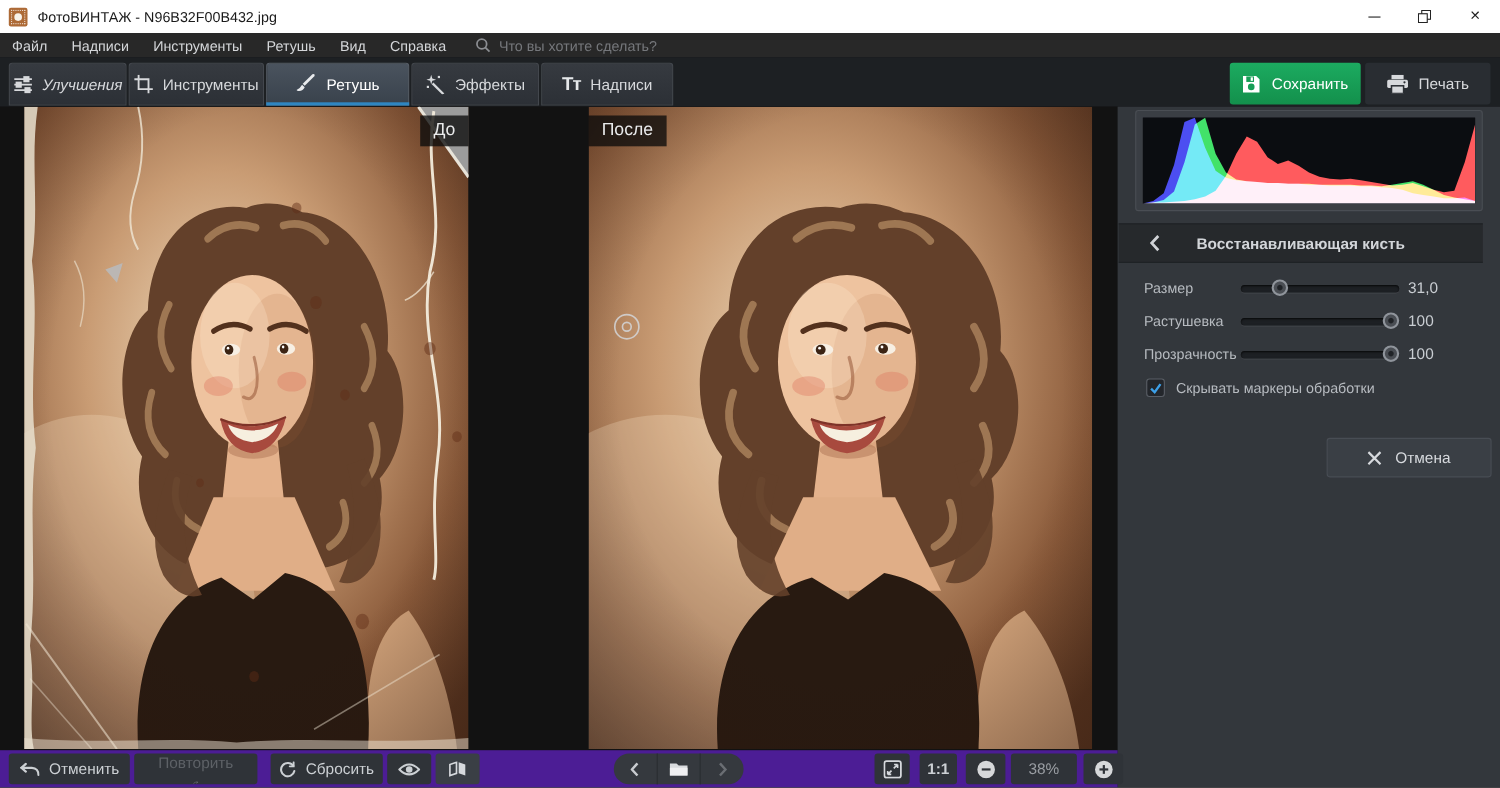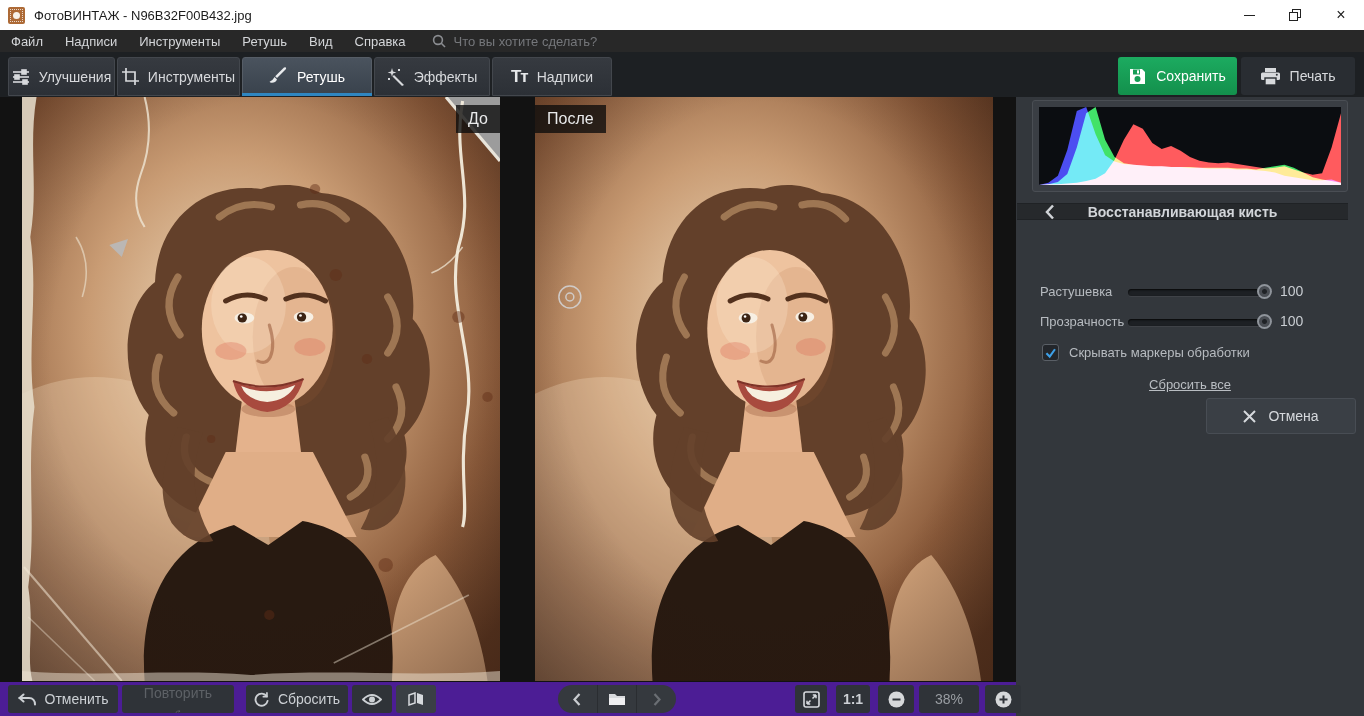--- a/index.html
+++ b/index.html
@@ -31,32 +31,32 @@
   .tab.active::after { content:""; position:absolute; left:-1px; right:-1px; bottom:-1px; height:3px; background:#2f86c1; }
   .tab-ic { display:block; flex:0 0 auto; }
   .text-ic { font-weight:bold; font-size:17px; letter-spacing:-1px; color:#e6e8ea; }
   .btn-save { position:absolute; left:1118px; top:5px; width:119px; height:38px; border-radius:3px; background:linear-gradient(#1cab60,#13904c); color:#fff; display:flex; align-items:center; justify-content:center; gap:10px; font-size:14px; }
   .btn-print { position:absolute; left:1241px; top:5px; width:114px; height:38px; border-radius:3px; background:#292d32; display:flex; align-items:center; justify-content:center; gap:10px; font-size:14px; color:#d7d9dc; }
 
   
   .viewer { position:absolute; left:0; top:97px; width:1016px; height:585px; background:#121212; }
   .photo { position:absolute; top:0; height:584px; }
   .photo svg { display:block; width:100%; height:100%; }
-  .photo-before { left:22px; width:478px;text-align:right; }
+  .photo-before { left:22px; width:404px;text-align:right; }
   .photo-after  { left:535px; width:458px; }
   .compare-tag { position:absolute; top:8px; height:28px; padding:0 12px; background:rgba(12,12,12,0.78); color:#e9eaeb; font-size:16px; display:flex; align-items:center; }
   .tag-before { right:0; }
   .tag-after { left:0; }
 
   
   .panel { position:absolute; left:1016px; top:97px; width:348px; height:619px; background:#33373c; }
   .hist-frame { position:absolute; left:16px; top:3px; width:316px; height:92px; background:#3a3e44; border:1px solid #4a4e54; border-radius:3px; }
   .hist-inner { position:absolute; left:6px; top:6px; right:6px; bottom:6px; background:#0b0d11; }
   .hist-inner svg { display:block; width:100%; height:100%; background:#0b0d11; }
-  .panel-header { position:absolute; left:1px; right:16px; top:106px; height:17px; background:#26292c; border-top:1px solid #1f2225; border-bottom:1px solid #1f2225; display:flex; align-items:center; }
+  .panel-header { position:absolute; left:1px; right:16px; top:106px; height:36px; background:#26292c; border-top:1px solid #1f2225; border-bottom:1px solid #1f2225; display:flex; align-items:center; }
   .panel-back { position:absolute; left:22px; width:22px; height:22px; display:flex; align-items:center; justify-content:center; }
   .panel-title { width:100%; text-align:center; font-size:14px; font-weight:bold; color:#d2d5d9; }
 
   .srow { position:absolute; left:0; width:348px; height:24px; }
   .srow .slabel { position:absolute; left:24px; top:4px; font-size:13px; color:#b7bbc0; }
   .strack { position:absolute; left:112px; top:9px; width:144px; height:7px; border-radius:4px; background:#1d2024; box-shadow:inset 0 1px 2px rgba(0,0,0,.8), 0 1px 0 rgba(255,255,255,.06); }
   .sthumb { position:absolute; top:-5px; width:15px; height:15px; border-radius:50%; border:2px solid #8f949b; background:radial-gradient(circle, #202327 0 2px, #4a4e54 3px); }
   .svalue { position:absolute; left:264px; top:3px; font-size:14px; color:#c9cdd2; }
 
   .chk-row { position:absolute; left:26px; top:247px; display:flex; align-items:center; gap:10px; }
@@ -109,21 +109,21 @@
   <div class="menu-search">
     <svg width="14" height="14" viewBox="0 0 14 14">
         <circle cx="6" cy="6" r="4.4" fill="none" stroke="#8b8d91" stroke-width="1.6"></circle>
         <line x1="9.3" y1="9.3" x2="13" y2="13" stroke="#8b8d91" stroke-width="1.6"></line>
       </svg>
     <input type="text" placeholder="Что вы хотите сделать?" style="">
   </div>
 </div>
 
 <div class="tabbar">
-  <div class="tab" style="left:8px;width:107px;">
+  <div class="tab" style="left:8px;width:107px;font-style:italic;">
     <svg class="tab-ic" width="18" height="16" viewBox="0 0 18 16" stroke="#d7d9dc" stroke-width="1.6" fill="none">
         <line x1="1" y1="3" x2="17" y2="3"></line>
         <line x1="1" y1="8" x2="17" y2="8"></line>
         <line x1="1" y1="13" x2="17" y2="13"></line>
         <rect x="10" y="1" width="4" height="4" fill="#d7d9dc"></rect>
         <rect x="3" y="6" width="4" height="4" fill="#d7d9dc"></rect>
         <rect x="11" y="11" width="4" height="4" fill="#d7d9dc"></rect>
       </svg>
     <span>Улучшения</span>
   </div>
@@ -289,20 +289,27 @@
 
   <div class="panel-header">
     <span class="panel-back">
       <svg width="10" height="16" viewBox="0 0 10 16">
           <polyline points="8,1.5 2,8 8,14.5" fill="none" stroke="#d0d3d7" stroke-width="2.5"></polyline>
         </svg>
     </span>
     <span class="panel-title">Восстанавливающая кисть</span>
   </div>
 
+  <div class="srow" style="top:153px;">
+    <span class="slabel">Размер</span>
+    <div class="strack">
+        <div class="sthumb" id="thumb-0" style="left: 28.38px;"></div>
+      </div>
+    <span class="svalue">31,0</span>
+  </div>
   <div class="srow" style="top:183px;">
     <span class="slabel">Растушевка</span>
     <div class="strack">
         <div class="sthumb" id="thumb-1" style="left: 129px;"></div>
       </div>
     <span class="svalue">100</span>
   </div>
   <div class="srow" style="top:213px;">
     <span class="slabel">Прозрачность</span>
     <div class="strack">
@@ -313,21 +320,20 @@
 
   <div class="chk-row">
     <span class="chk-box">
       <svg width="13" height="13" viewBox="0 0 16 16">
           <polyline points="3,9 7,13 13.5,4" fill="none" stroke="#3da0e8" stroke-width="2.6"></polyline>
         </svg>
     </span>
     <span class="chk-label">Скрывать маркеры обработки</span>
   </div>
 
-  <div class="reset-link"><span>Сбросить все</span></div>
 
   <div class="btn-cancel">
     <svg width="13" height="13" viewBox="0 0 13 13">
         <path d="M1,1 L12,12 M12,1 L1,12" stroke="#d6d9dd" stroke-width="2"></path>
       </svg>
     <span>Отмена</span>
   </div>
 </div>
 
 <div class="bottombar">

